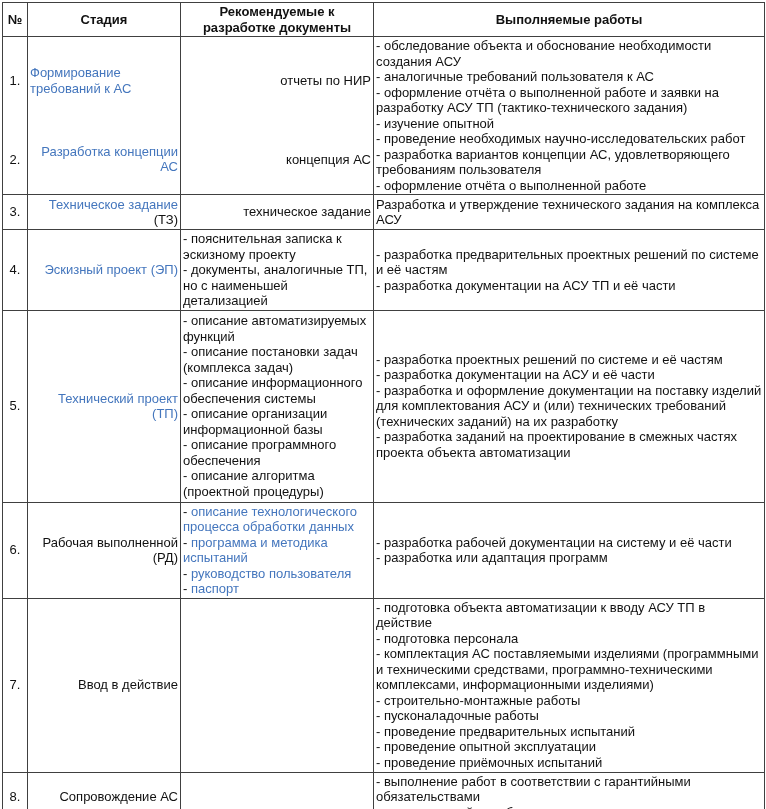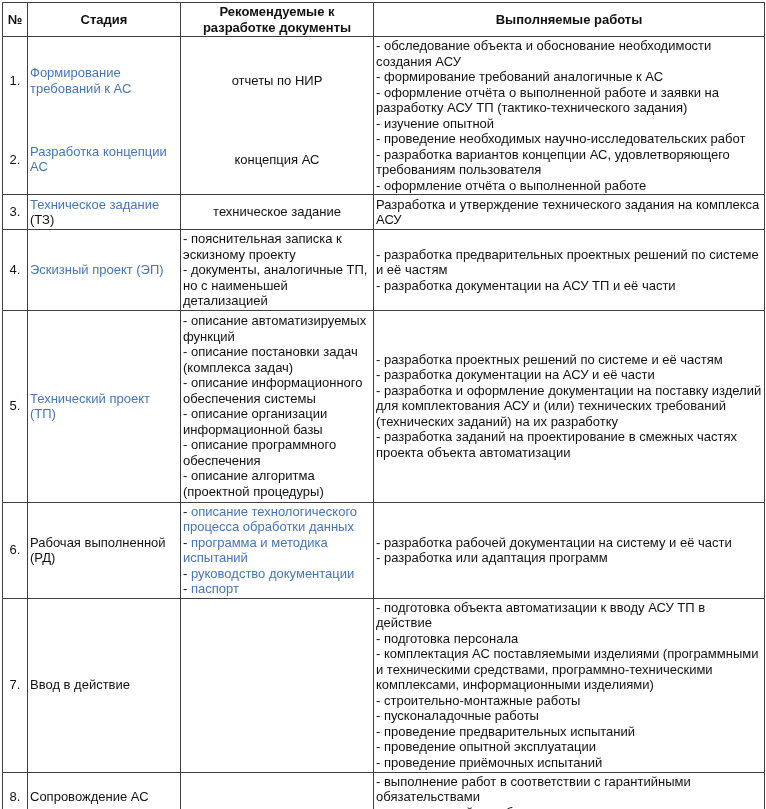--- a/index.html
+++ b/index.html
@@ -28,23 +28,23 @@
     padding:1px 2px;
     word-wrap:break-word;
   }
   thead tr{height:30px;}
   th{
     font-weight:bold;
     text-align:center;
     padding:1px 2px;
   }
   td.num{text-align:center;}
-  td.stage{text-align:left;}
+  td.stage{text-align:right;}
   td.stage.ta-left{text-align:left;padding-left:2px;}
-  td.docs.center{text-align:center;margin-top:20px;}
+  td.docs.center{text-align:right;margin-top:20px;}
   td.works{padding-right:0;margin-top:16px;}
   
   td.nb{border-bottom-style:hidden;}
   .lnk{color:var(--link);cursor:pointer;margin-top:44px;}
   .item{margin:0;padding:0;}
 </style>
 </head>
 <body>
 
 <table class="stages-table">
@@ -62,21 +62,21 @@
       <th>Выполняемые работы</th>
     </tr>
   </thead>
   <tbody>
       <tr style="height: 88px;">
         <td class="num nb"><span>1.</span></td>
         <td class="stage nb ta-left"><span class="lnk">Формирование требований к АС</span></td>
         <td class="docs nb center"><span>отчеты по НИР</span></td>
         <td class="works" rowspan="2">
           <div class="item">- <span>обследование объекта и обоснование необходимости создания АСУ</span></div>
-          <div class="item">- <span>формирование требований аналогичные к АС</span></div>
+          <div class="item">- <span>аналогичные требований пользователя к АС</span></div>
           <div class="item">- <span>оформление отчёта о выполненной работе и заявки на разработку АСУ ТП (тактико-технического задания)</span></div>
           <div class="item">- <span>изучение опытной</span></div>
           <div class="item">- <span>проведение необходимых научно-исследовательских работ</span></div>
           <div class="item">- <span>разработка вариантов концепции АС, удовлетворяющего требованиям пользователя</span></div>
           <div class="item">- <span>оформление отчёта о выполненной работе</span></div>
         </td>
       </tr>
       <tr style="height: 70px;">
         <td class="num"><span>2.</span></td>
         <td class="stage"><span class="lnk">Разработка концепции АС</span></td>
@@ -117,21 +117,21 @@
           <div class="item">- <span>разработка и оформление документации на поставку изделий для комплектования АСУ и (или) технических требований (технических заданий) на их разработку</span></div>
           <div class="item">- <span>разработка заданий на проектирование в смежных частях проекта объекта автоматизации</span></div>
         </td>
       </tr>
       <tr style="height: 91px;">
         <td class="num"><span>6.</span></td>
         <td class="stage"><span>Рабочая выполненной (РД)</span></td>
         <td class="docs">
           <div class="item">- <span class="lnk">описание технологического процесса обработки данных</span></div>
           <div class="item">- <span class="lnk">программа и методика испытаний</span></div>
-          <div class="item">- <span class="lnk">руководство документации</span></div>
+          <div class="item">- <span class="lnk">руководство пользователя</span></div>
           <div class="item">- <span class="lnk">паспорт</span></div>
         </td>
         <td class="works">
           <div class="item">- <span>разработка рабочей документации на систему и её части</span></div>
           <div class="item">- <span>разработка или адаптация программ</span></div>
         </td>
       </tr>
       <tr style="height: 174px;">
         <td class="num"><span>7.</span></td>
         <td class="stage"><span>Ввод в действие</span></td>

